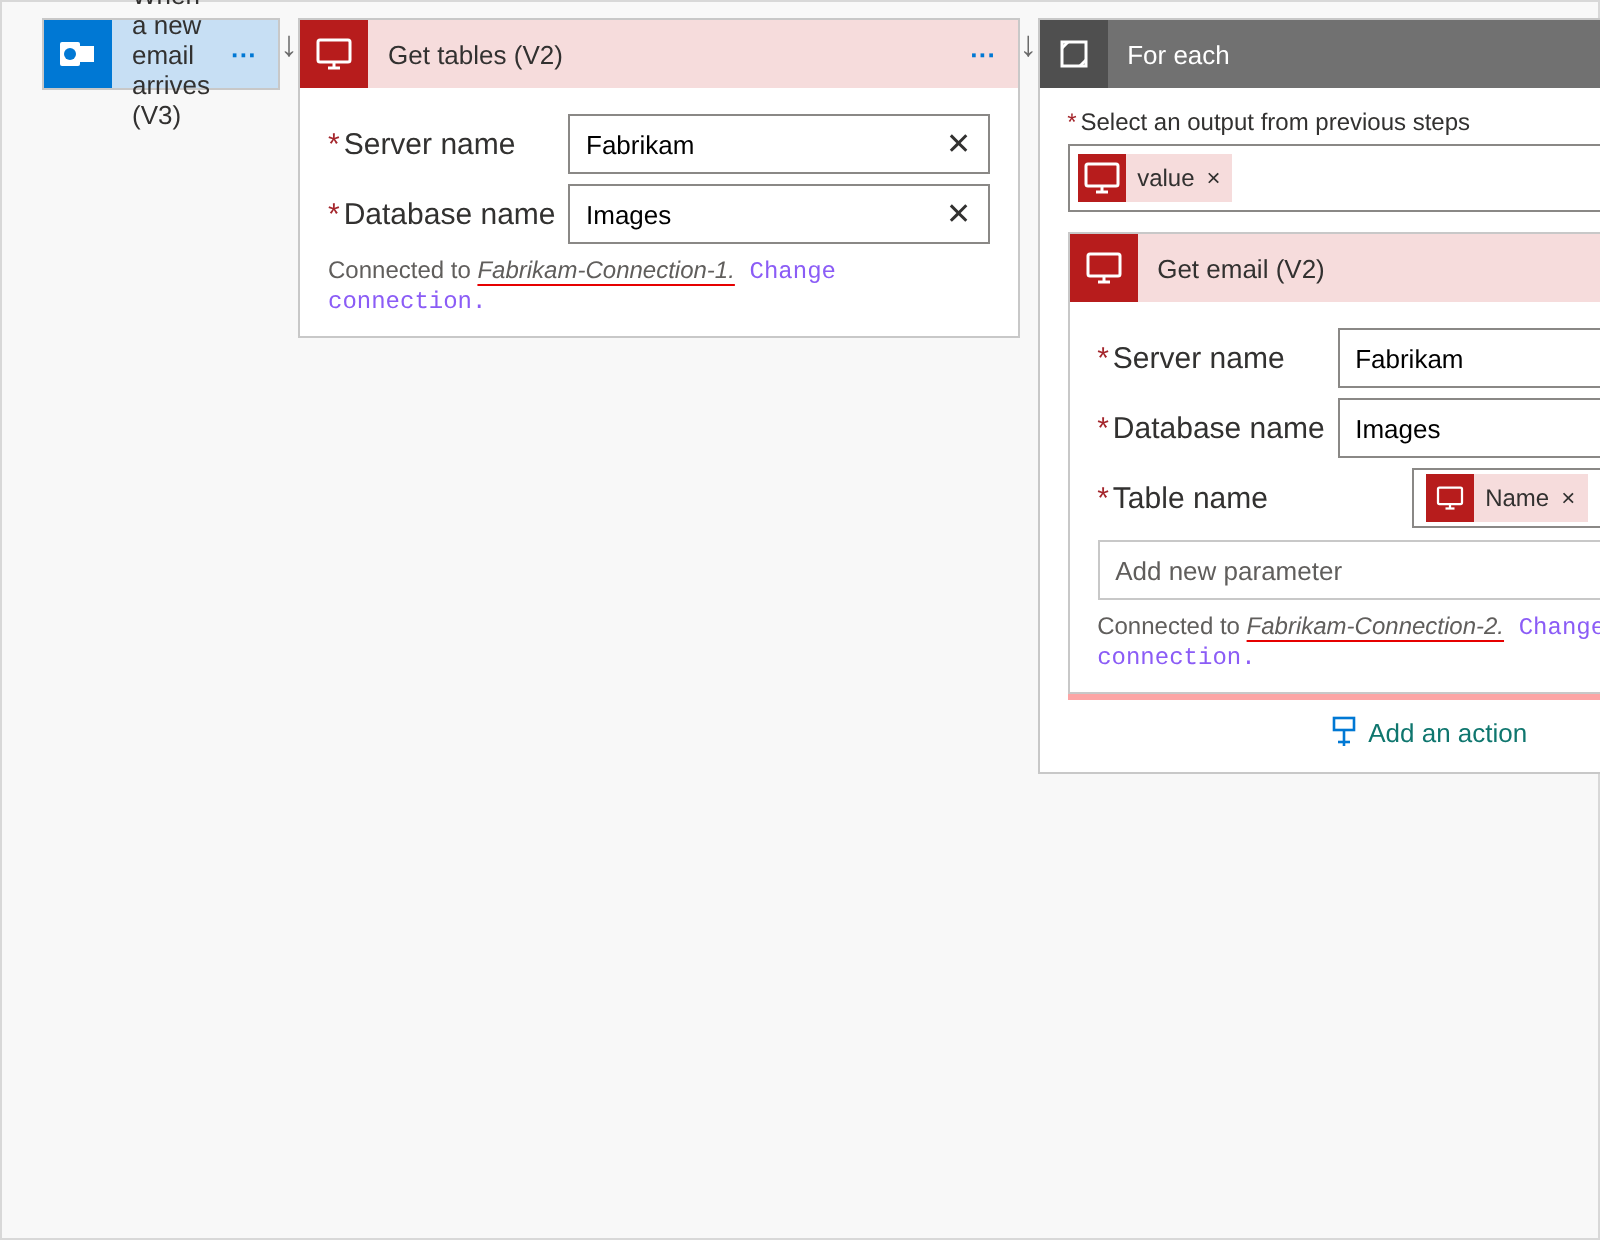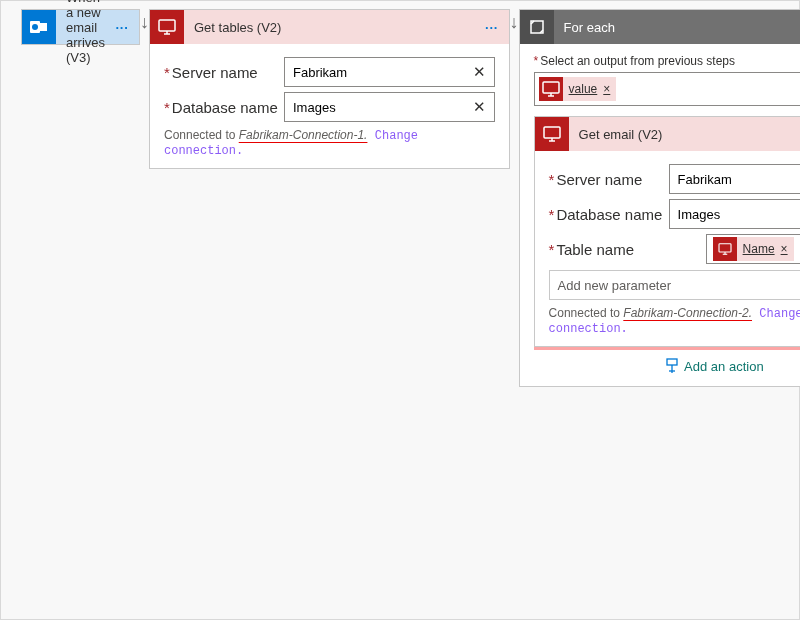--- a/index.html
+++ b/index.html
@@ -139,21 +139,20 @@
     padding: 4px;
     display: flex;
     align-items: center;
   }
   .token {
     display: inline-flex;
     align-items: center;
     background: #f6dcdc;
     height: 24px;
     padding-right: 6px;
-    text-decoration: underline;
   }
   .token-icon {
     width: 24px;
     height: 24px;
     background: #b71c1c;
     display: flex;
     align-items: center;
     justify-content: center;
     color: #fff;
     margin-right: 6px;

